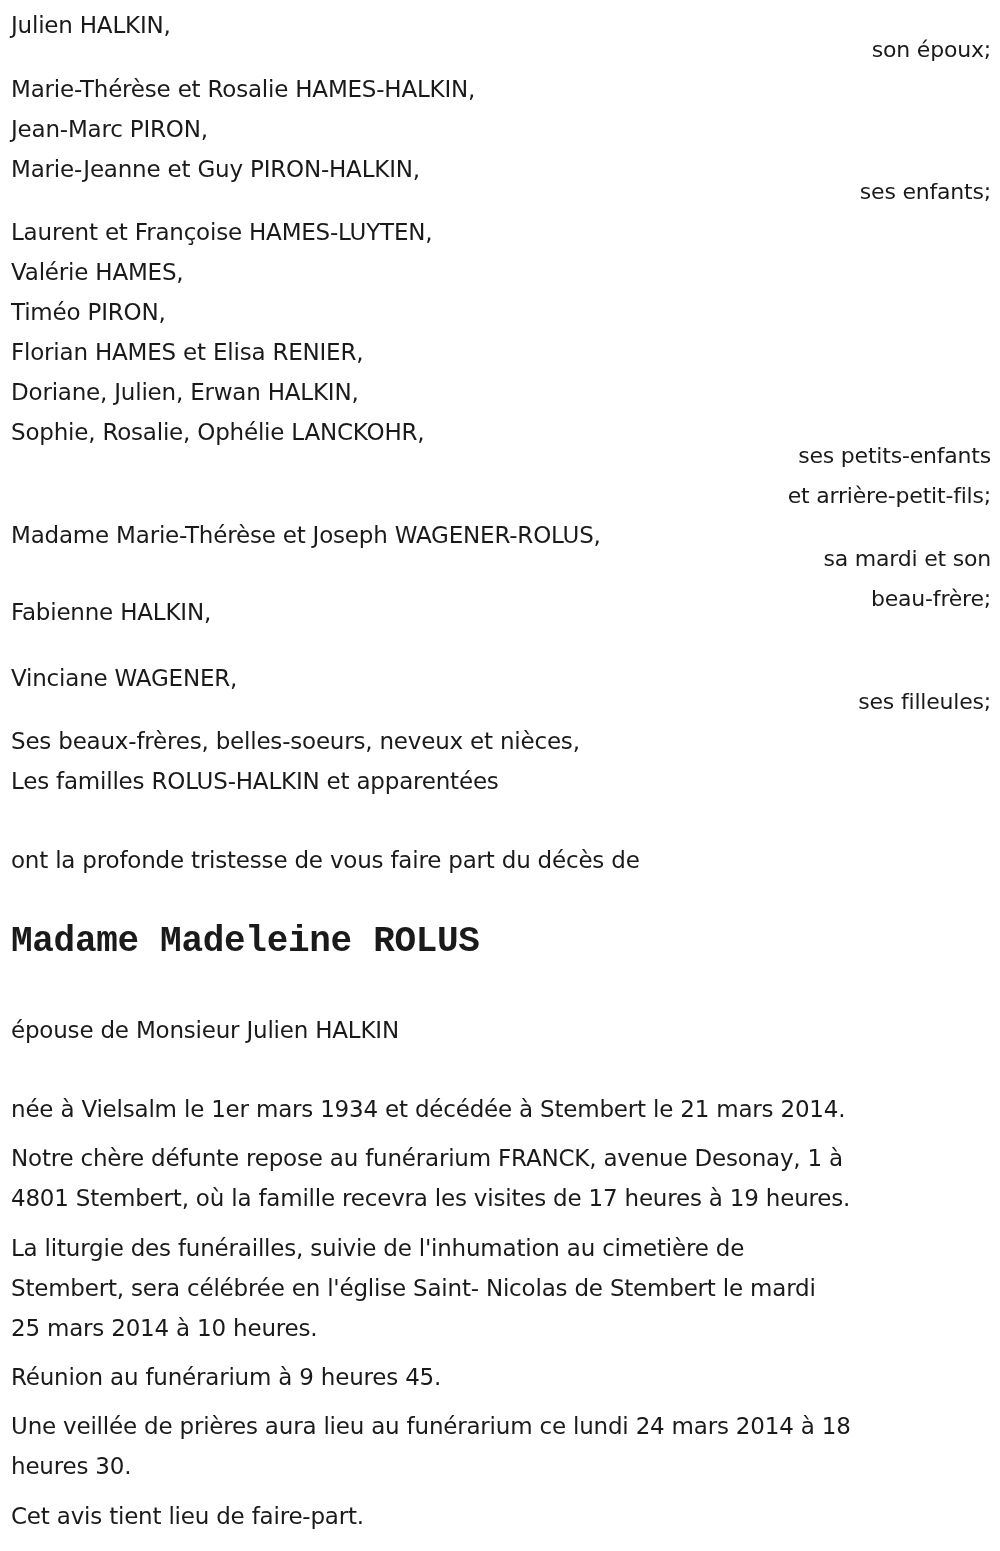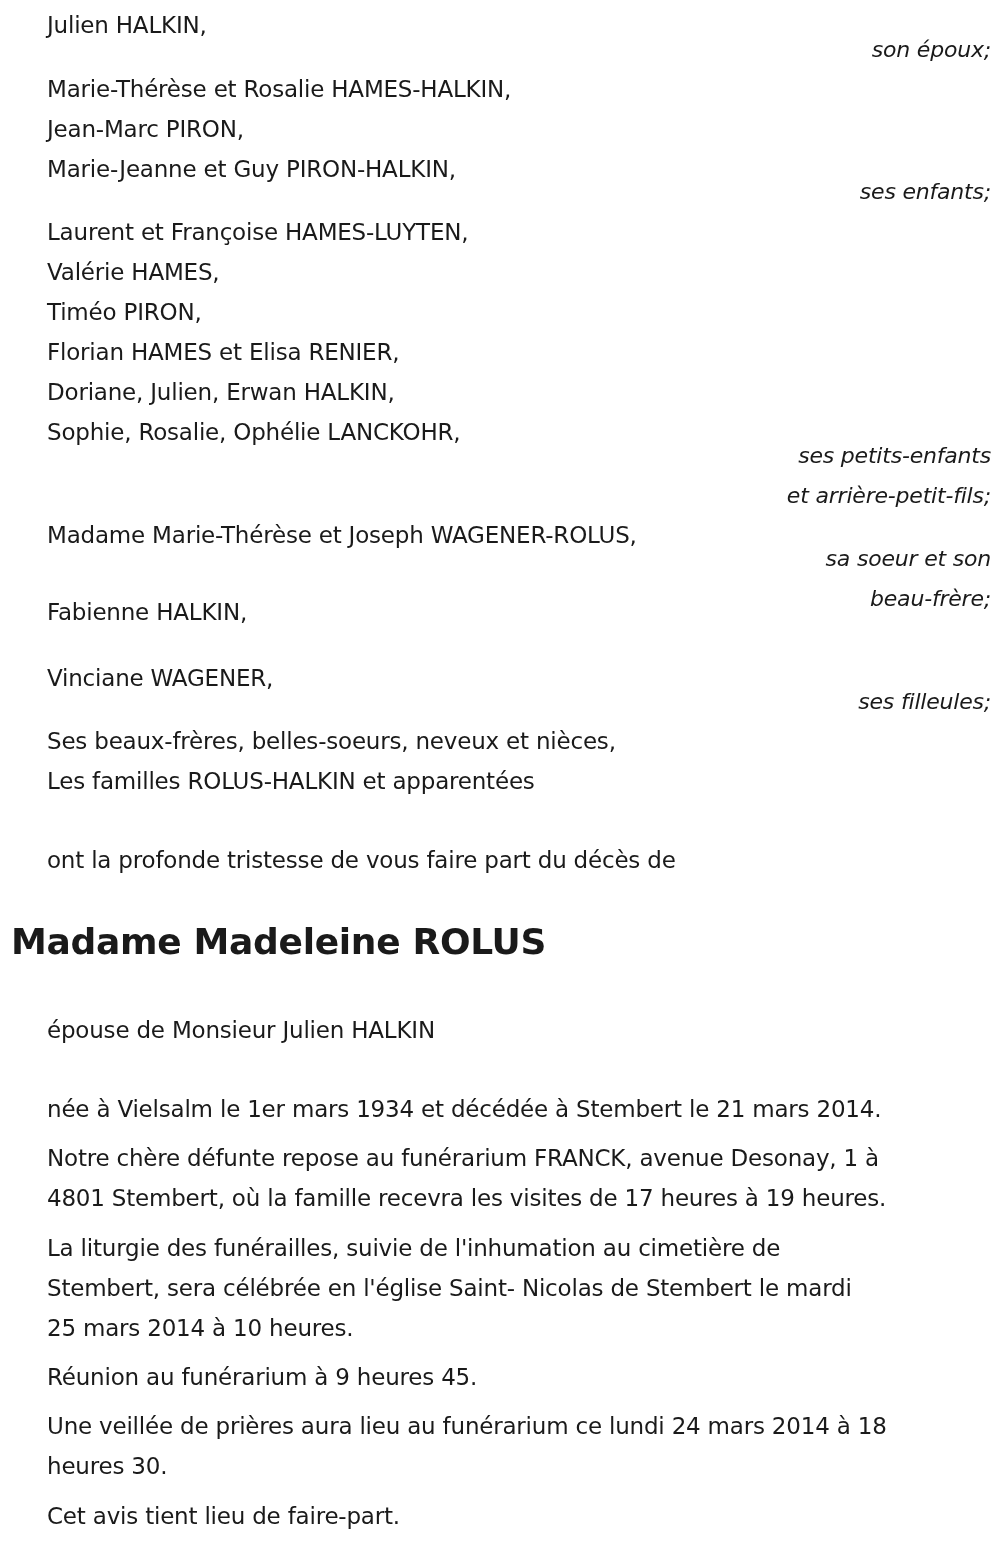--- a/index.html
+++ b/index.html
@@ -12,40 +12,39 @@
       position: relative;
     }
     .doc { position: absolute; left: 11px; top: 0; width: 980px; }
     .line {
       position: absolute;
       left: 0;
       font-size: 23px;
       line-height: 40px;
       white-space: nowrap;
       letter-spacing: -0.2px;
-      margin-left: 36px;
     }
     .rel {
       position: absolute;
       right: 0;
       font-size: 22px;
       line-height: 40px;
-      font-style: italic;
       white-space: nowrap;
       text-align: right;
       letter-spacing: -0.2px;
     }
     .title {
       position: absolute;
       left: 0;
       font-size: 36px;
       font-weight: bold;
       line-height: 50px;
       white-space: nowrap;
       letter-spacing: -0.3px;
+      font-family: Liberation Mono, monospace;
     }
   </style>
 </head>
 <body>
 
 <div class="doc">
 
   <div class="line" style="top:5px">Julien HALKIN,</div>
   <div class="rel" style="top:30px">son époux;</div>
 
@@ -57,21 +56,21 @@
   <div class="line" style="top:212px">Laurent et Françoise HAMES-LUYTEN,</div>
   <div class="line" style="top:252px">Valérie HAMES,</div>
   <div class="line" style="top:292px">Timéo PIRON,</div>
   <div class="line" style="top:332px">Florian HAMES et Elisa RENIER,</div>
   <div class="line" style="top:372px">Doriane, Julien, Erwan HALKIN,</div>
   <div class="line" style="top:412px">Sophie, Rosalie, Ophélie LANCKOHR,</div>
   <div class="rel" style="top:436px">ses petits-enfants</div>
   <div class="rel" style="top:476px">et arrière-petit-fils;</div>
 
   <div class="line" style="top:515px">Madame Marie-Thérèse et Joseph WAGENER-ROLUS,</div>
-  <div class="rel" style="top:539px">sa soeur et son</div>
+  <div class="rel" style="top:539px">sa mardi et son</div>
   <div class="rel" style="top:579px">beau-frère;</div>
 
   <div class="line" style="top:592px">Fabienne HALKIN,</div>
   <div class="line" style="top:658px">Vinciane WAGENER,</div>
   <div class="rel" style="top:682px">ses filleules;</div>
 
   <div class="line" style="top:721px">Ses beaux-frères, belles-soeurs, neveux et nièces,</div>
   <div class="line" style="top:761px">Les familles ROLUS-HALKIN et apparentées</div>
 
   <div class="line" style="top:840px">ont la profonde tristesse de vous faire part du décès de</div>

